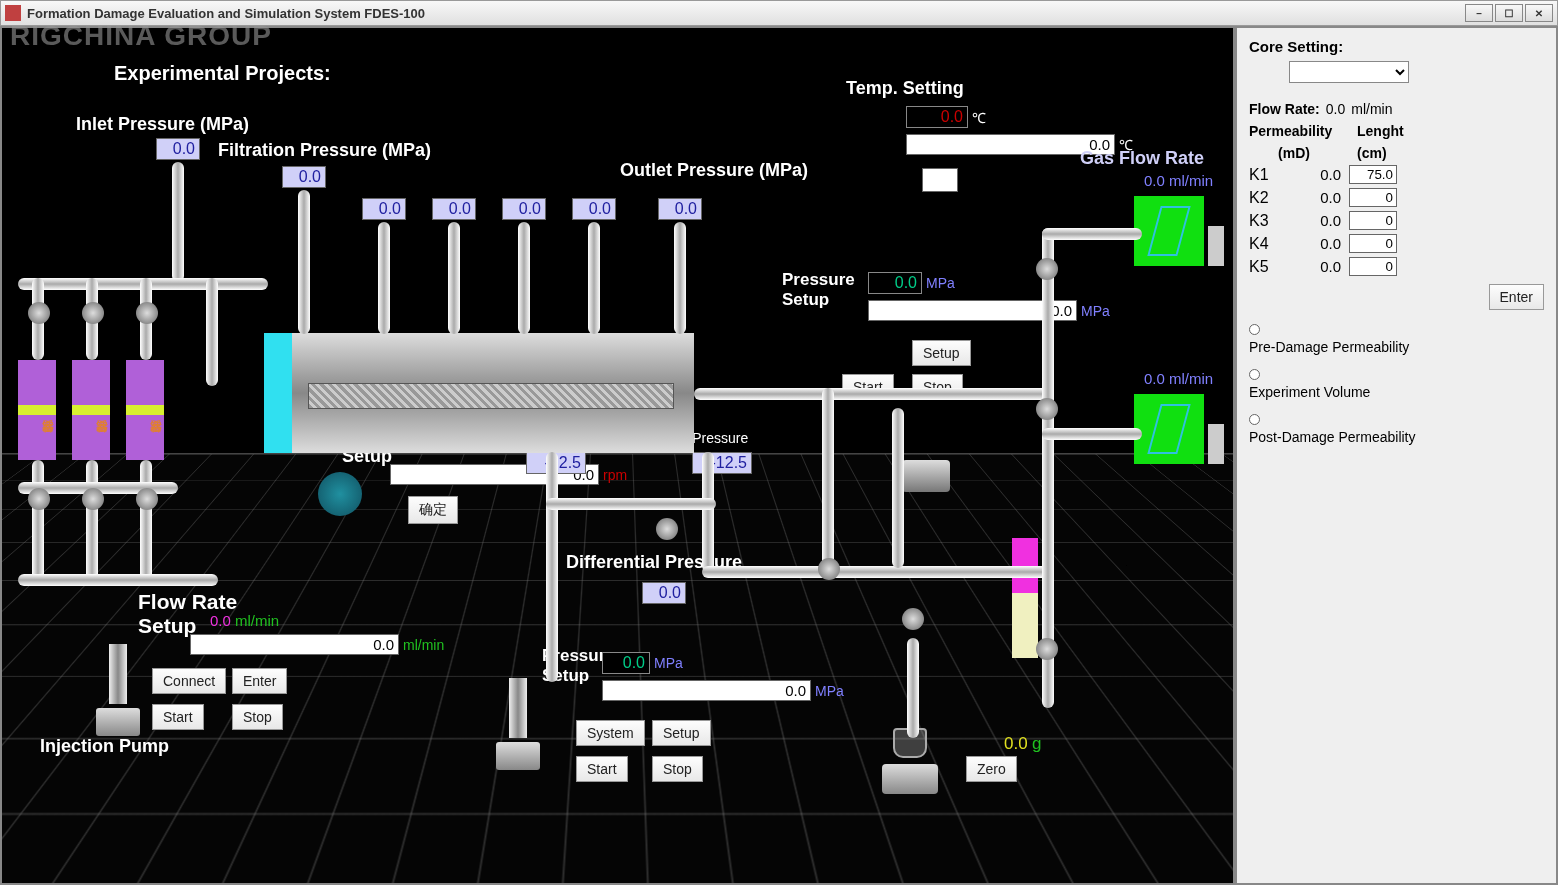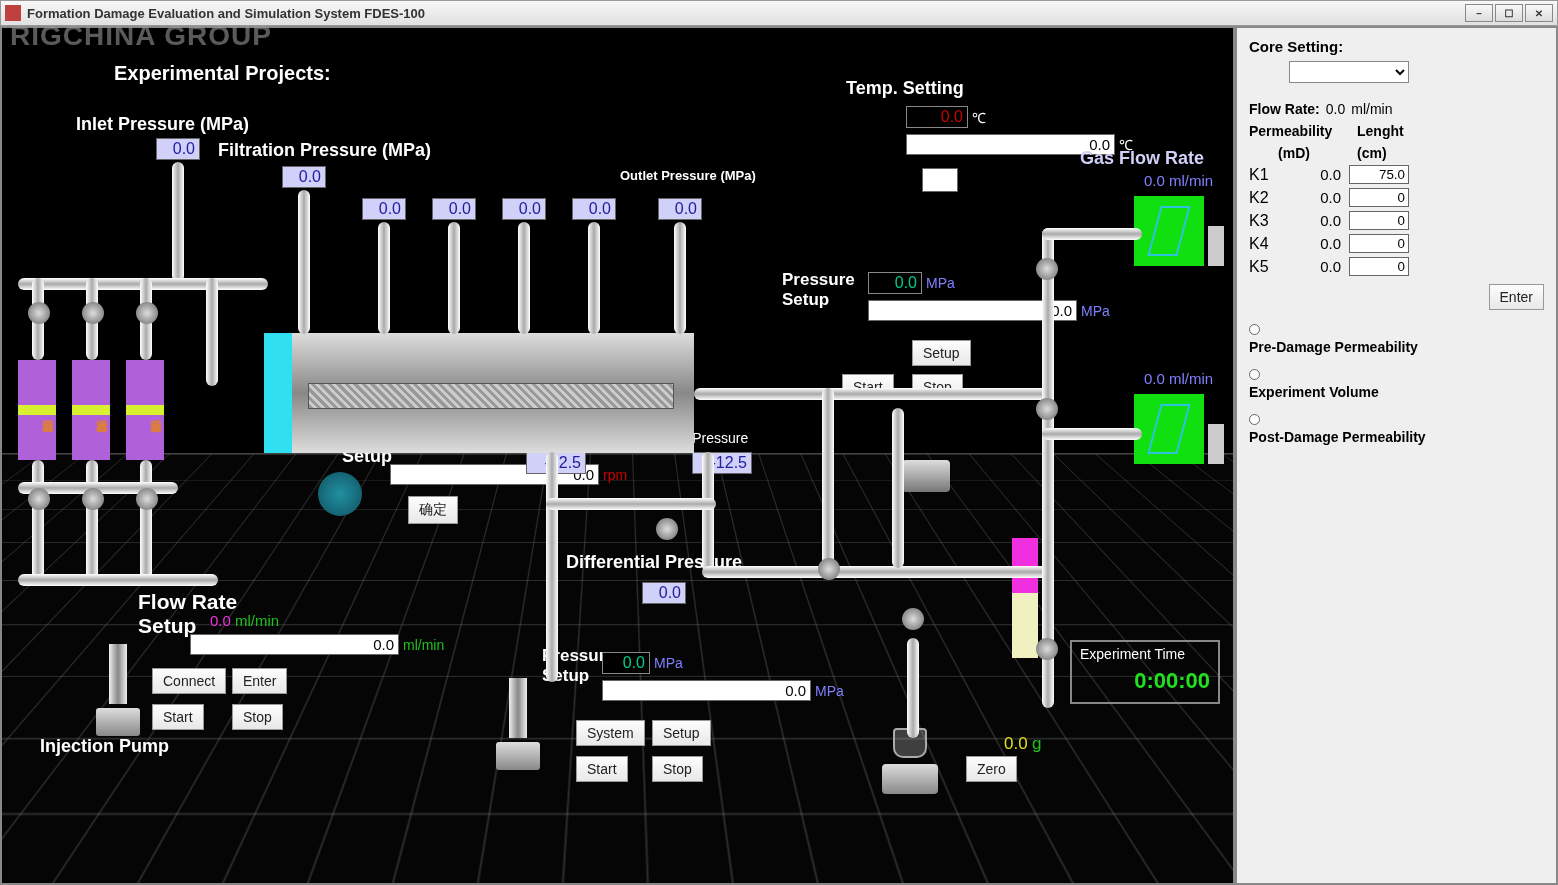--- a/index.html
+++ b/index.html
@@ -116,25 +116,25 @@
   padding:10px 12px;
   font-size:14px;
   color:#000;
 }
 .side h4 { font-size:15px; font-weight:bold; margin-bottom:6px; }
 .side select { width:120px; height:22px; border:1px solid #888; margin-left:40px; background:#fff; }
 .side .row { display:flex; align-items:center; gap:6px; margin:2px 0; }
 .side .kcol { display:flex; gap:8px; margin:4px 0; align-items:center; }
 .side .kcol .k { width:34px; font-size:16px; }
 .side .kcol .kval { width:50px; text-align:right; font-size:15px; }
-.side .kcol input { width:60px; text-align:right; border:1px solid #666; padding:1px 3px; background:#fff; }
+.side .kcol input { width:48px; text-align:right; border:1px solid #666; padding:1px 3px; background:#fff; }
 .side .head2 { display:flex; gap:18px; font-weight:bold; margin-top:6px; }
 .side .radio { display:flex; align-items:center; gap:6px; margin-top:14px; }
 .side .radio .dot { width:11px; height:11px; border:1px solid #666; border-radius:50%; background:#fff; }
-.side .radio-label { font-weight:bold; margin-top:4px; }
+.side .radio-label { font-weight:normal; margin-top:4px; }
 .valve { position:absolute; width:22px; height:22px; background: radial-gradient(#ddd,#666); border-radius:50%; }
 .motor { position:absolute; width:48px; height:32px; background:linear-gradient(#ddd,#777); border-radius:4px; }
 </style>
 </head>
 <body>
 
 <div class="titlebar">
   <span class="icon"></span>
   <span>Formation Damage Evaluation and Simulation System FDES-100</span>
   <div class="winbtns">
@@ -155,21 +155,21 @@
     <div class="label" style="left:74px; top:86px; font-size:18px;">Inlet Pressure (MPa)</div>
     <div class="readout" style="position:absolute; left:154px; top:110px;">0.0</div>
 
     <div class="label" style="left:216px; top:112px; font-size:18px;">Filtration Pressure (MPa)</div>
     <div class="readout" style="position:absolute; left:280px; top:138px;">0.0</div>
     <div class="readout" style="position:absolute; left:360px; top:170px;">0.0</div>
     <div class="readout" style="position:absolute; left:430px; top:170px;">0.0</div>
     <div class="readout" style="position:absolute; left:500px; top:170px;">0.0</div>
     <div class="readout" style="position:absolute; left:570px; top:170px;">0.0</div>
 
-    <div class="label" style="left:618px; top:140px; font-size:13px;">Outlet Pressure (MPa)</div>
+    <div class="label" style="left:618px; top:132px; font-size:18px;">Outlet Pressure (MPa)</div>
     <div class="readout" style="position:absolute; left:656px; top:170px;">0.0</div>
 
     <div class="label" style="left:844px; top:50px; font-size:18px;">Temp. Setting</div>
     <div style="position:absolute; left:904px; top:78px; display:flex; align-items:center;">
       <div class="readout dark" style="min-width:62px;">0.0</div>
       <span class="unit">℃</span>
     </div>
     <div style="position:absolute; left:904px; top:106px; display:flex; align-items:center;">
       <input class="inputwhite" style="min-width: 62px;" value="0.0">
       <span class="unit">℃</span>
@@ -266,24 +266,20 @@
     <div style="position:absolute; left:1002px; top:706px;">
       <span style="color:#e0e020; font-size:17px;">0.0</span>
       <span style="color:#20c020; font-size:17px;">g</span>
     </div>
     <button class="btn" style="position:absolute; left:964px; top:728px;">Zero</button>
     <div class="scale">
         <div class="cup"></div>
         <div class="base"></div>
       </div>
 
-    <div class="timerbox">
-      <div>Experiment Time</div>
-      <div class="t">0:00:00</div>
-    </div>
 
     <div class="piston" style="left:16px; top:332px;">
         <div class="band"></div>
         <div class="txt">活塞容器</div>
       </div>
     <div class="piston" style="left:70px; top:332px;">
         <div class="band"></div>
         <div class="txt">活塞容器</div>
       </div>
     <div class="piston" style="left:124px; top:332px;">

